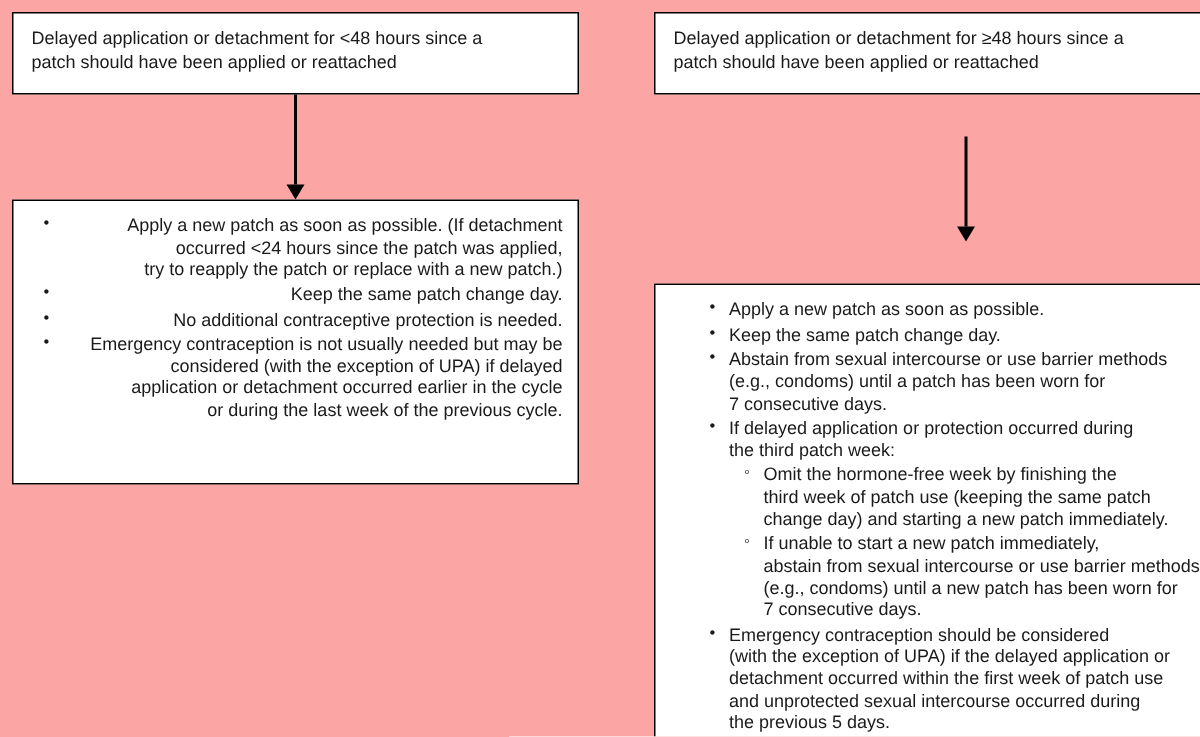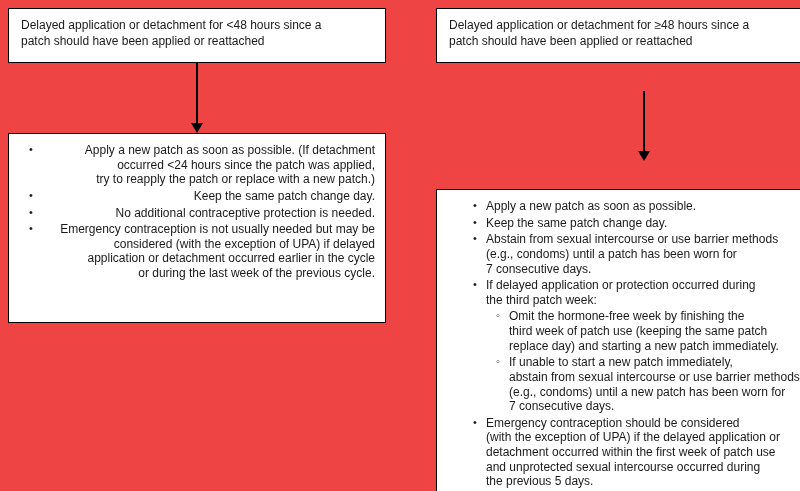--- a/index.html
+++ b/index.html
@@ -8,21 +8,21 @@
     background: #ffffff;
   }
   body {
     font-family: "Liberation Sans", sans-serif;
     color: #1a1a1a;
   }
   .canvas {
     position: relative;
     width: 800px;
     height: 491px;
-    background: #ef4444;
+    background: #fca5a5;
     overflow: hidden;
   }
   .column {
     position: absolute;
     top: 8px;
     display: flex;
     flex-direction: column;
     align-items: center;
   }
   .col-left  { left: 8px;   width: 378px; }
@@ -166,21 +166,21 @@
 (e.g., condoms) until a patch has been worn for
 7 consecutive days.</span>
         </li>
         <li>
           <span class="li-text">If delayed application or protection occurred during
 the third patch week:</span>
           <ul class="sub-list">
             <li>
               <span class="li-text">Omit the hormone-free week by finishing the
 third week of patch use (keeping the same patch
-replace day) and starting a new patch immediately.</span>
+change day) and starting a new patch immediately.</span>
             </li>
             <li>
               <span class="li-text">If unable to start a new patch immediately,
 abstain from sexual intercourse or use barrier methods
 (e.g., condoms) until a new patch has been worn for
 7 consecutive days.</span>
             </li>
           </ul>
         </li>
         <li>

